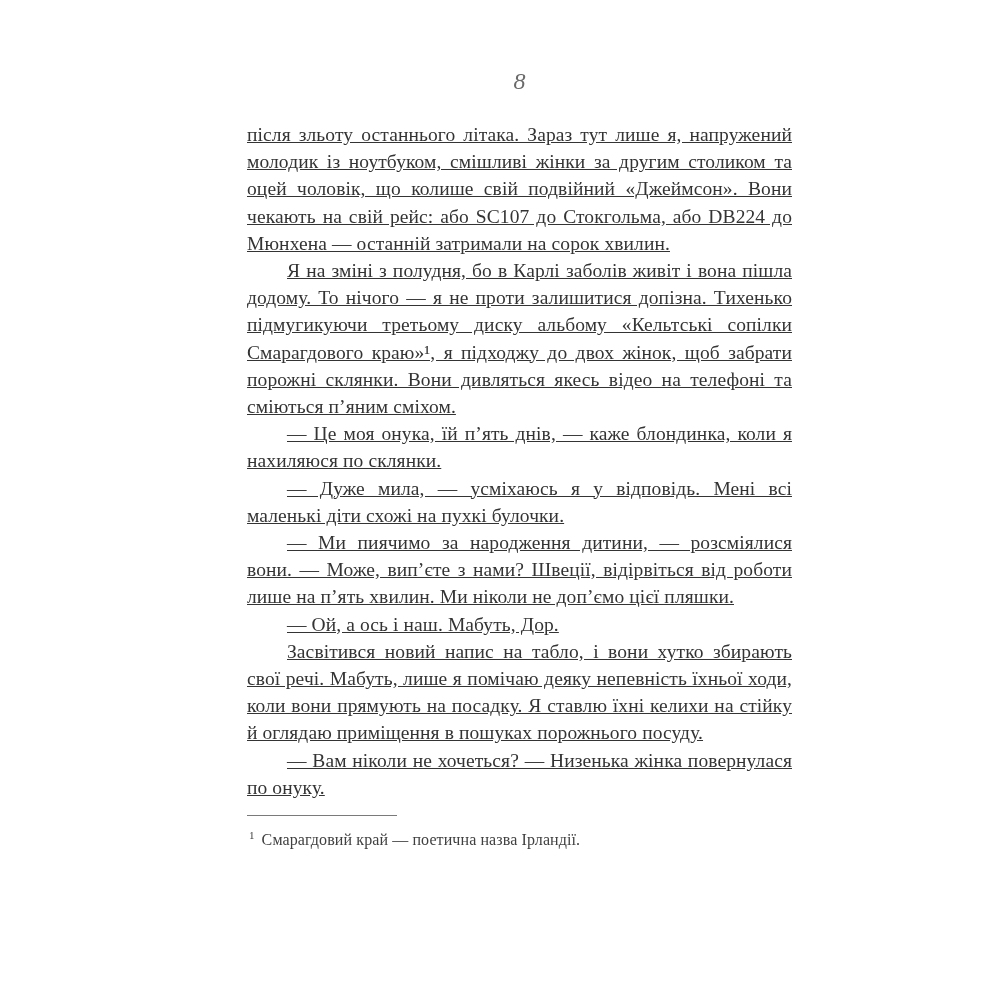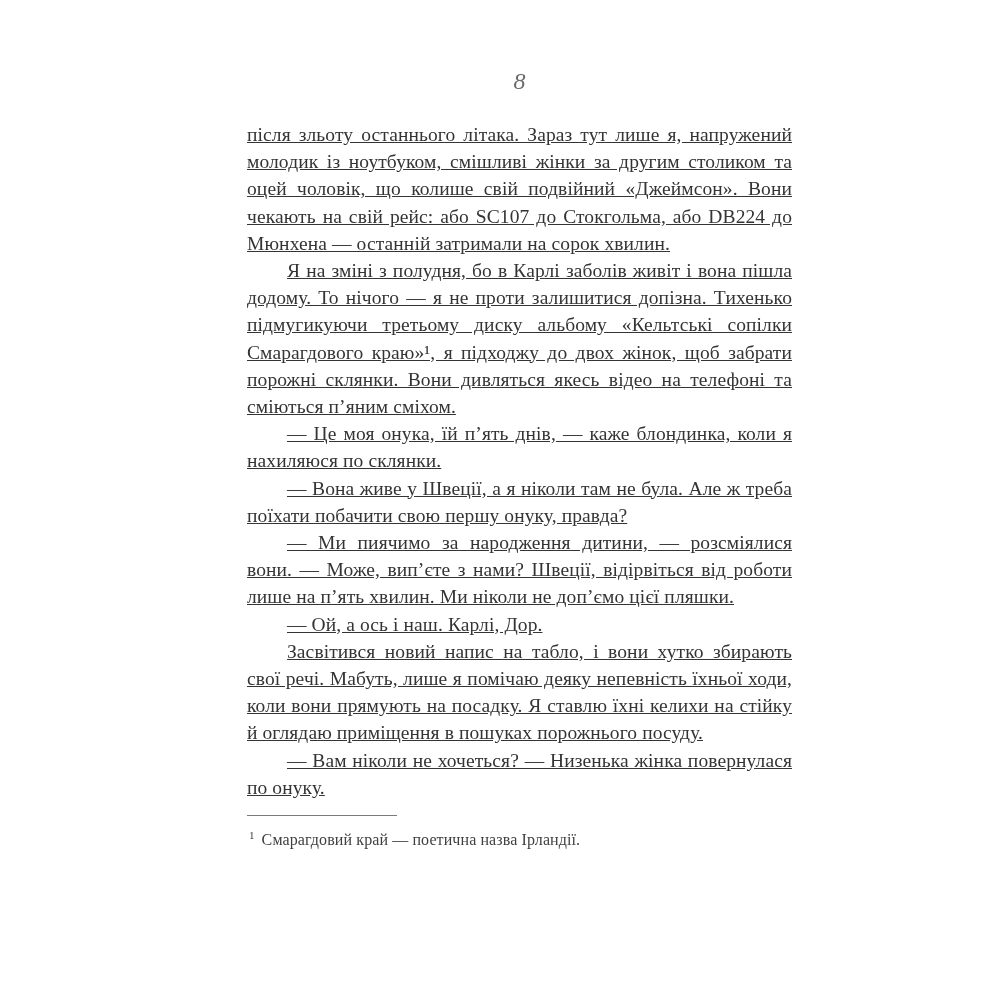--- a/index.html
+++ b/index.html
@@ -78,26 +78,26 @@
   <div class="page-number">8</div>
 
   <div class="text-block">
 
     <p class="para no-indent">після зльоту останнього літака. Зараз тут лише я, напружений молодик із ноутбуком, смішливі жінки за другим столиком та оцей чоловік, що колише свій подвійний «Джеймсон». Вони чекають на свій рейс: або SC107 до Стокгольма, або DB224 до Мюнхена — останній затримали на сорок хвилин.</p>
 
     <p class="para">Я на зміні з полудня, бо в Карлі заболів живіт і вона пішла додому. То нічого — я не проти залишитися допізна. Тихенько підмугикуючи третьому диску альбому «Кельтські сопілки Смарагдового краю»¹, я підходжу до двох жінок, щоб забрати порожні склянки. Вони дивляться якесь відео на телефоні та сміються п’яним сміхом.</p>
 
     <p class="para">— Це моя онука, їй п’ять днів, — каже блондинка, коли я нахиляюся по склянки.</p>
 
+    <p class="para">— Дуже мила, — усміхаюсь я у відповідь. Мені всі маленькі діти схожі на пухкі булочки.</p>
 
-    <p class="para">— Вона живе у Швеції, а я ніколи там не була. Але ж треба поїхати побачити свою першу онуку, правда?</p>
 
     <p class="para">— Ми пиячимо за народження дитини, — розсміялися вони. — Може, вип’єте з нами? Швеції, відірвіться від роботи лише на п’ять хвилин. Ми ніколи не доп’ємо цієї пляшки.</p>
 
-    <p class="para">— Ой, а ось і наш. Карлі, Дор.</p>
+    <p class="para">— Ой, а ось і наш. Мабуть, Дор.</p>
 
     <p class="para">Засвітився новий напис на табло, і вони хутко збирають свої речі. Мабуть, лише я помічаю деяку непевність їхньої ходи, коли вони прямують на посадку. Я ставлю їхні келихи на стійку й оглядаю приміщення в пошуках порожнього посуду.</p>
 
     <p class="para">— Вам ніколи не хочеться? — Низенька жінка повернулася по онуку.</p>
 
     <div class="footnote">
       <hr class="footnote-rule">
       <p class="footnote-text"><sup>1</sup><span>Смарагдовий край — поетична назва Ірландії.</span></p>
     </div>
 

